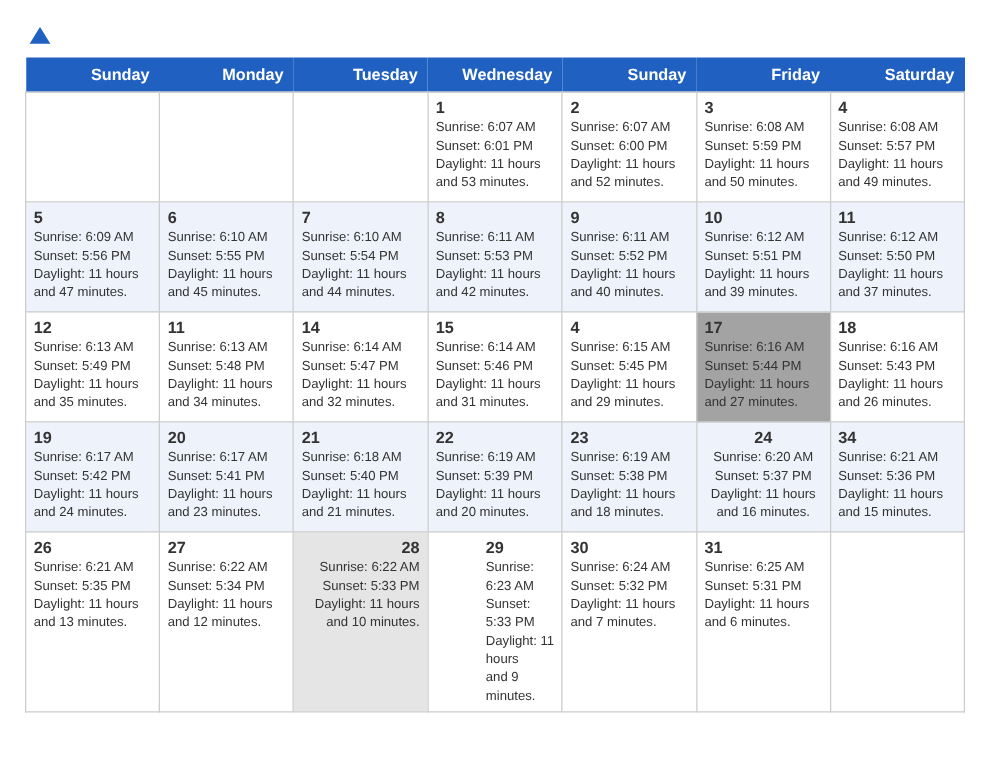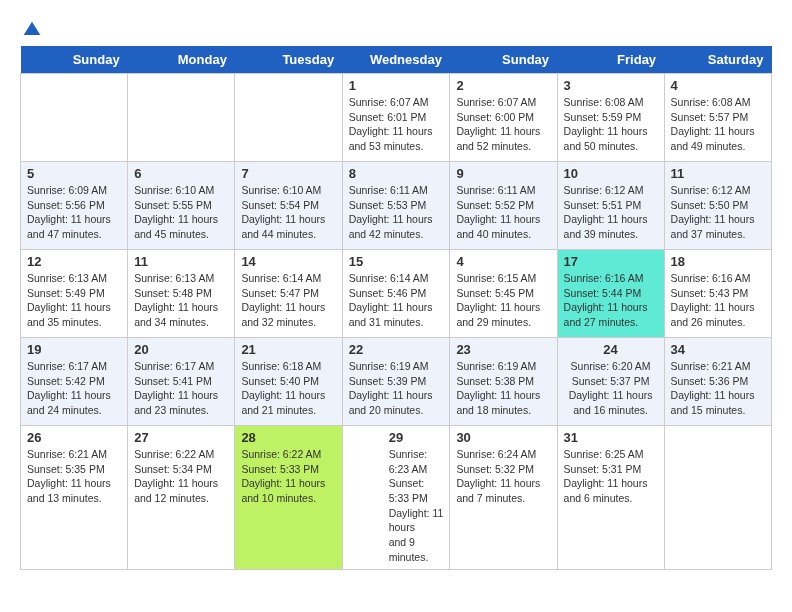--- a/index.html
+++ b/index.html
@@ -241,21 +241,21 @@
 Daylight: 11 hours
 and 31 minutes.</div>
         </td>
         <td style="background-color: rgb(255, 255, 255);">
           <div class="day-num">4</div>
           <div class="day-info" style="white-space: pre-line;">Sunrise: 6:15 AM
 Sunset: 5:45 PM
 Daylight: 11 hours
 and 29 minutes.</div>
         </td>
-        <td style="background-color: #5eead4;">
+        <td style="background-color: #a3a3a3;">
           <div class="day-num">17</div>
           <div class="day-info" style="white-space: pre-line;">Sunrise: 6:16 AM
 Sunset: 5:44 PM
 Daylight: 11 hours
 and 27 minutes.</div>
         </td>
         <td style="background-color: rgb(255, 255, 255); margin-top: 36px;">
           <div class="day-num">18</div>
           <div class="day-info" style="white-space: pre-line;">Sunrise: 6:16 AM
 Sunset: 5:43 PM
@@ -322,21 +322,21 @@
 Daylight: 11 hours
 and 13 minutes.</div>
         </td>
         <td style="background-color: rgb(255, 255, 255);">
           <div class="day-num">27</div>
           <div class="day-info" style="white-space: pre-line;">Sunrise: 6:22 AM
 Sunset: 5:34 PM
 Daylight: 11 hours
 and 12 minutes.</div>
         </td>
-        <td style="background-color: #bef264;">
+        <td style="background-color: #e5e5e5; text-align: right;">
           <div class="day-num">28</div>
           <div class="day-info" style="white-space: pre-line;">Sunrise: 6:22 AM
 Sunset: 5:33 PM
 Daylight: 11 hours
 and 10 minutes.</div>
         </td>
         <td style="background-color: rgb(255, 255, 255); padding-left: 46px;">
           <div class="day-num">29</div>
           <div class="day-info" style="white-space: pre-line;">Sunrise: 6:23 AM
 Sunset: 5:33 PM

